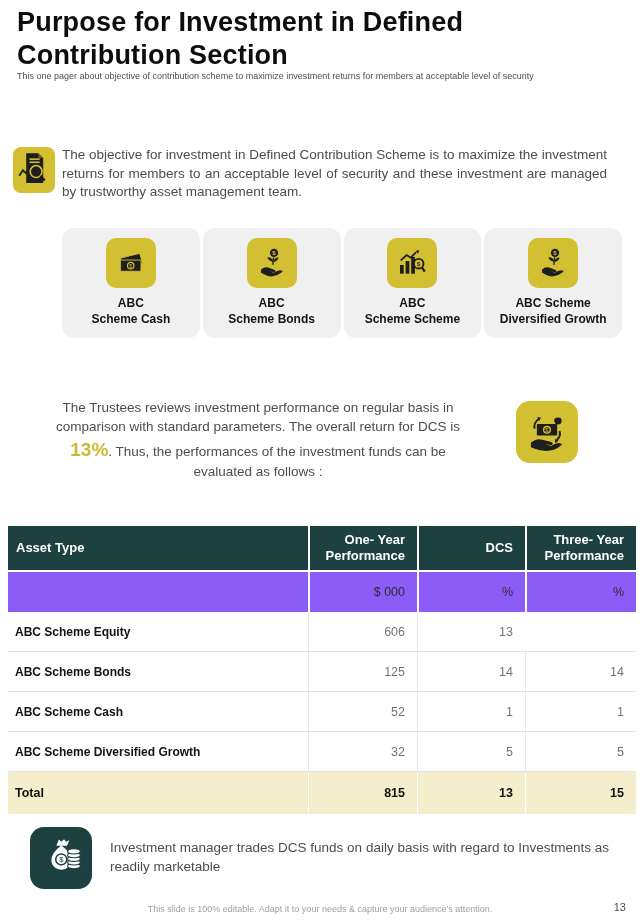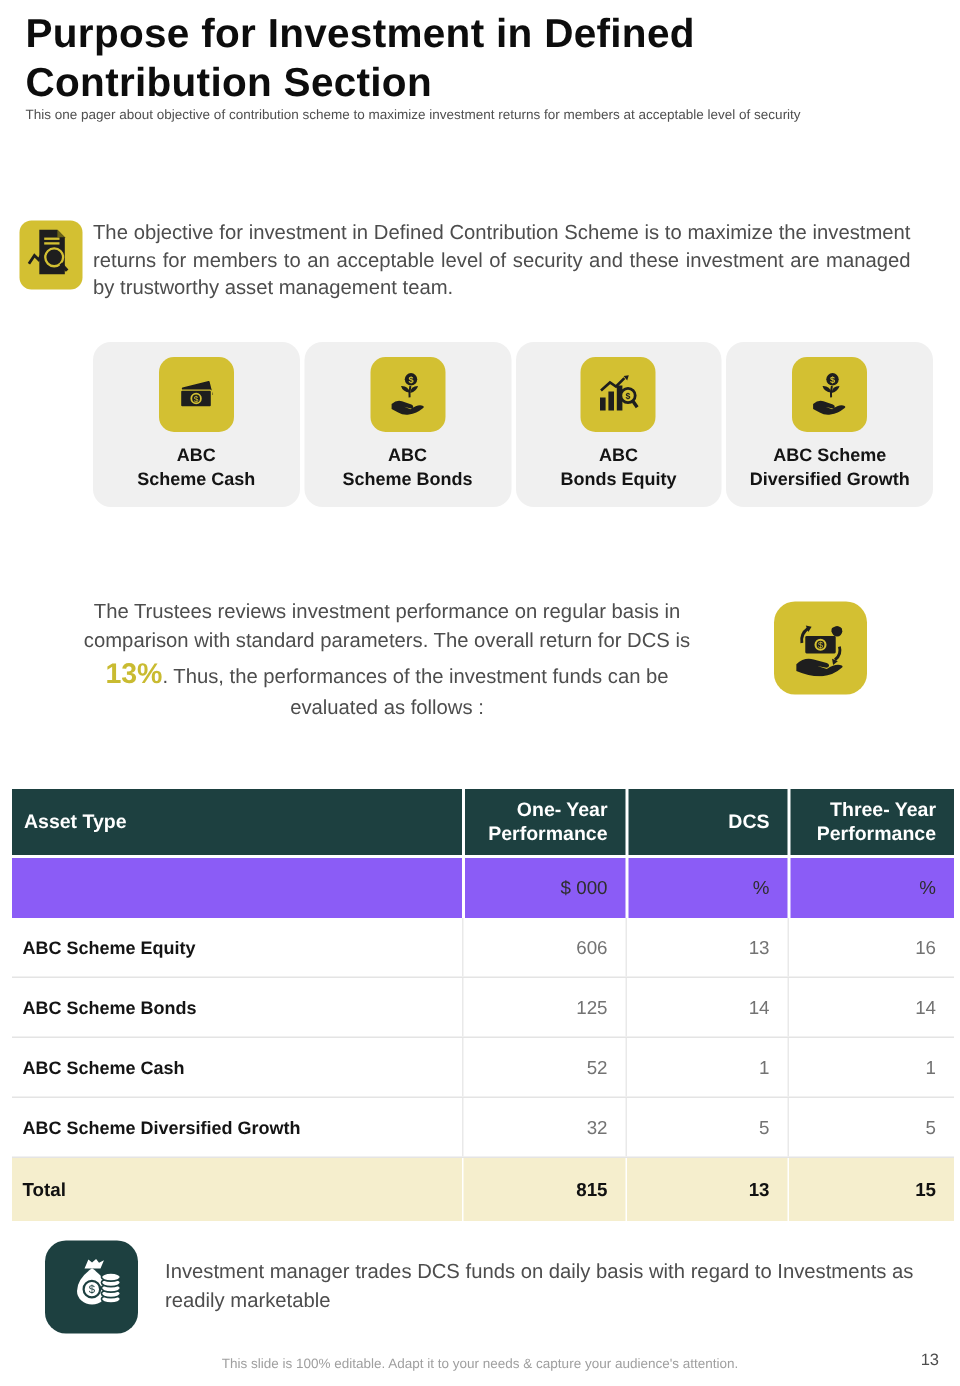--- a/index.html
+++ b/index.html
@@ -120,21 +120,21 @@
           <rect x="11.4" y="7.5" width="2.8" height="12.5" fill="#1e1e1e"></rect>
           <polyline points="3.5,10 8,6 11,8 15.2,3.8" stroke="#1e1e1e" stroke-width="1.3" fill="none"></polyline>
           <polygon points="14.8,2.8 17.4,2.4 16.6,5" fill="#1e1e1e"></polygon>
           <circle cx="17" cy="12.5" r="3.6" fill="#d3c032" stroke="#1e1e1e" stroke-width="1.4"></circle>
           <text x="17" y="14.2" font-size="4.4" fill="#1e1e1e" text-anchor="middle" font-weight="bold" font-family="Liberation Sans, sans-serif">$</text>
           <line x1="19.5" y1="15.4" x2="21.6" y2="18.4" stroke="#1e1e1e" stroke-width="1.7"></line>
         </svg>
       </div>
       <div class="card-label">
         <div>ABC</div>
-        <div>Bonds Equity</div>
+        <div>Scheme Scheme</div>
       </div>
     </div>
 
     <div class="card">
       <div class="card-icon">
         <svg width="32" height="32" viewBox="0 0 24 24">
           <circle cx="13.5" cy="4.4" r="3.1" fill="#1e1e1e"></circle>
           <text x="13.5" y="6.1" font-size="4.6" fill="#d3c032" text-anchor="middle" font-weight="bold" font-family="Liberation Sans, sans-serif">$</text>
           <path d="M13.2 7.8 q-0.7 3 -0.4 5.6" stroke="#1e1e1e" stroke-width="1" fill="none"></path>
           <path d="M12.9 11 q-3.6 -0.4 -4.4 -3.3 q3.7 -0.2 4.4 3.3z" fill="#1e1e1e"></path>
@@ -181,21 +181,20 @@
       <div class="tcell"></div>
       <div class="tcell">$ 000</div>
       <div class="tcell">%</div>
       <div class="tcell">%</div>
     </div>
 
     <div class="trow tbody-row">
       <div class="tcell asset">ABC  Scheme Equity</div>
       <div class="tcell">606</div>
       <div class="tcell">13</div>
-      <div class="tcell">16</div>
     </div>
     <div class="trow tbody-row">
       <div class="tcell asset">ABC  Scheme Bonds</div>
       <div class="tcell">125</div>
       <div class="tcell">14</div>
       <div class="tcell">14</div>
     </div>
     <div class="trow tbody-row">
       <div class="tcell asset">ABC  Scheme Cash</div>
       <div class="tcell">52</div>

